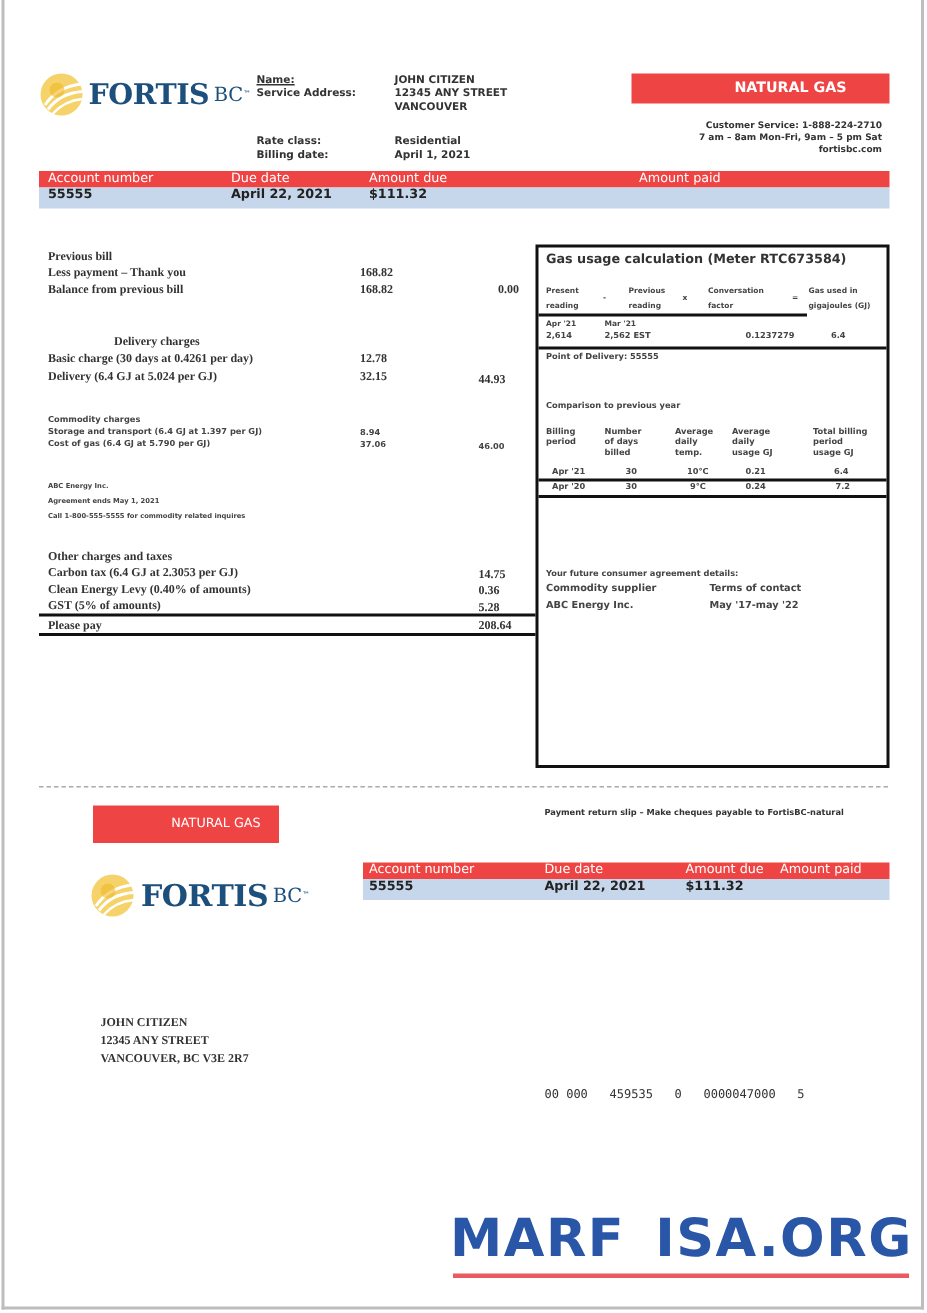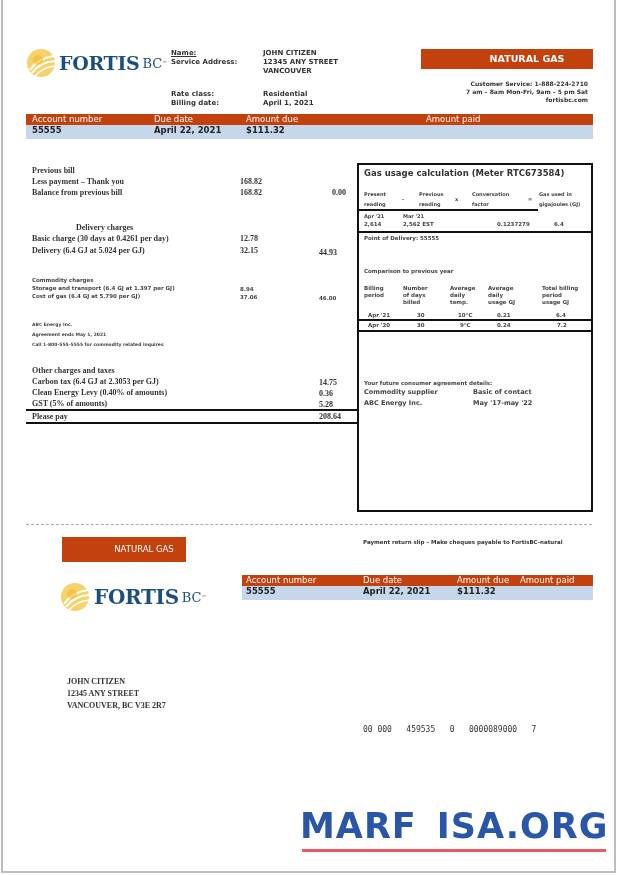--- a/index.html
+++ b/index.html
@@ -1,21 +1,21 @@
 <!DOCTYPE html>
 <html><head>
 <meta charset="utf-8">
 <style>
   * { box-sizing: border-box; margin: 0; padding: 0; }
   html, body { width: 618px; height: 875px; background: #ffffff; overflow: hidden; }
   body { font-family: "DejaVu Sans", "Liberation Sans", sans-serif; color: #2a2a2a; position: relative; }
   .frame { position: absolute; left: 1px; top: 0; width: 615px; height: 873px; border-left: 2px solid #bdbdbd; border-right: 2px solid #bdbdbd; border-bottom: 2px solid #bdbdbd; }
   .abs { position: absolute; }
   .b { font-weight: bold; }
-  .navy { background: #c2410c; color: #fff; padding-left: 40px; }
+  .navy { background: #ef4444; color: #fff; padding-left: 40px; }
   .lightblue { background: #c6d7ec; }
 
   
   .logo { position: absolute; display: flex; align-items: center; }
   .logo .sun { width: 30px; height: 30px; position: relative; }
   .logo .word { font-family: "DejaVu Serif", "Liberation Serif", serif; color: #1c4f7c; font-weight: bold; letter-spacing: -0.3px; }
   .logo .bc { font-family: "DejaVu Serif", "Liberation Serif", serif; color: #1c4f7c; font-size: 13px; margin-left: 3px; }
   .logo .tm { font-size: 5px; color: #1c4f7c; vertical-align: top; }
 
   .lbl { font-size: 7px; font-weight: bold; color: #333; line-height: 9px; }
@@ -184,21 +184,21 @@
 
   <div class="abs tiny" style="left:9px;top:156px;font-size:5.5px;">Apr '20</div>
   <div class="abs tiny" style="left:58px;top:156px;font-size:5.5px;">30</div>
   <div class="abs tiny" style="left:101px;top:156px;font-size:5.5px;">9°C</div>
   <div class="abs tiny" style="left:138px;top:156px;font-size:5.5px;">0.24</div>
   <div class="abs tiny" style="left:198px;top:156px;font-size:5.5px;">7.2</div>
   <div class="hline" style="left:0;top:165px;width:232px;"></div>
 
   <div class="abs tiny" style="left:5px;top:214px;font-size:5.5px;">Your future consumer agreement details:</div>
   <div class="abs tiny" style="left:5px;top:223px;font-size:6.5px;">Commodity supplier</div>
-  <div class="abs tiny" style="left:114px;top:223px;font-size:6.5px;">Basic of contact</div>
+  <div class="abs tiny" style="left:114px;top:223px;font-size:6.5px;">Terms of contact</div>
   <div class="abs tiny" style="left:5px;top:234px;font-size:6.5px;">ABC Energy Inc.</div>
   <div class="abs tiny" style="left:114px;top:234px;font-size:6.5px;">May '17-may '22</div>
 </div>
 
 <div class="dash"></div>
 
 <div class="abs navy" style="left:62px;top:537px;width:124px;height:25px;font-size:8.5px;line-height:25px;text-align:center;">NATURAL GAS</div>
 <div class="abs small" style="left:363px;top:538px;font-size:5.5px;">Payment return slip – Make cheques payable to FortisBC-natural</div>
 
 <div class="logo" style="left:60px;top:582px;">
@@ -224,18 +224,18 @@
   <span class="abs" style="left:4px;">55555</span>
   <span class="abs" style="left:121px;">April 22, 2021</span>
   <span class="abs" style="left:215px;">$111.32</span>
   <span class="abs" style="left:278px;"></span>
 </div>
 
 <div class="abs row" style="left:67px;top:676px;font-size:8px;">JOHN CITIZEN</div>
 <div class="abs row" style="left:67px;top:688px;font-size:8px;">12345 ANY STREET</div>
 <div class="abs row" style="left:67px;top:700px;font-size:8px;">VANCOUVER, BC V3E 2R7</div>
 
-<div class="abs" style="left:363px;top:725px;font-family:'DejaVu Sans Mono','Liberation Mono',monospace;font-size:8px;color:#333;white-space:pre;">00 000   459535   0   0000089000   7</div>
+<div class="abs" style="left:363px;top:725px;font-family:'DejaVu Sans Mono','Liberation Mono',monospace;font-size:8px;color:#333;white-space:pre;">00 000   459535   0   0000047000   5</div>
 
 <div class="abs" style="left:300px;top:806px;font-family:'DejaVu Sans','Liberation Sans',sans-serif;font-size:35px;letter-spacing:1px;color:#2a56a8;line-height:40px;">
   <span style="font-weight:bold;text-align:right;">MA</span><span style="font-weight:bold;">RF</span><span style="font-weight:bold;margin-left:20px;">ISA</span><span style="font-weight:bold;">.ORG</span>
 </div>
 <div class="abs" style="left:302px;top:849px;width:304px;height:3px;background:#e95a62;"></div>
 
 </body></html>

